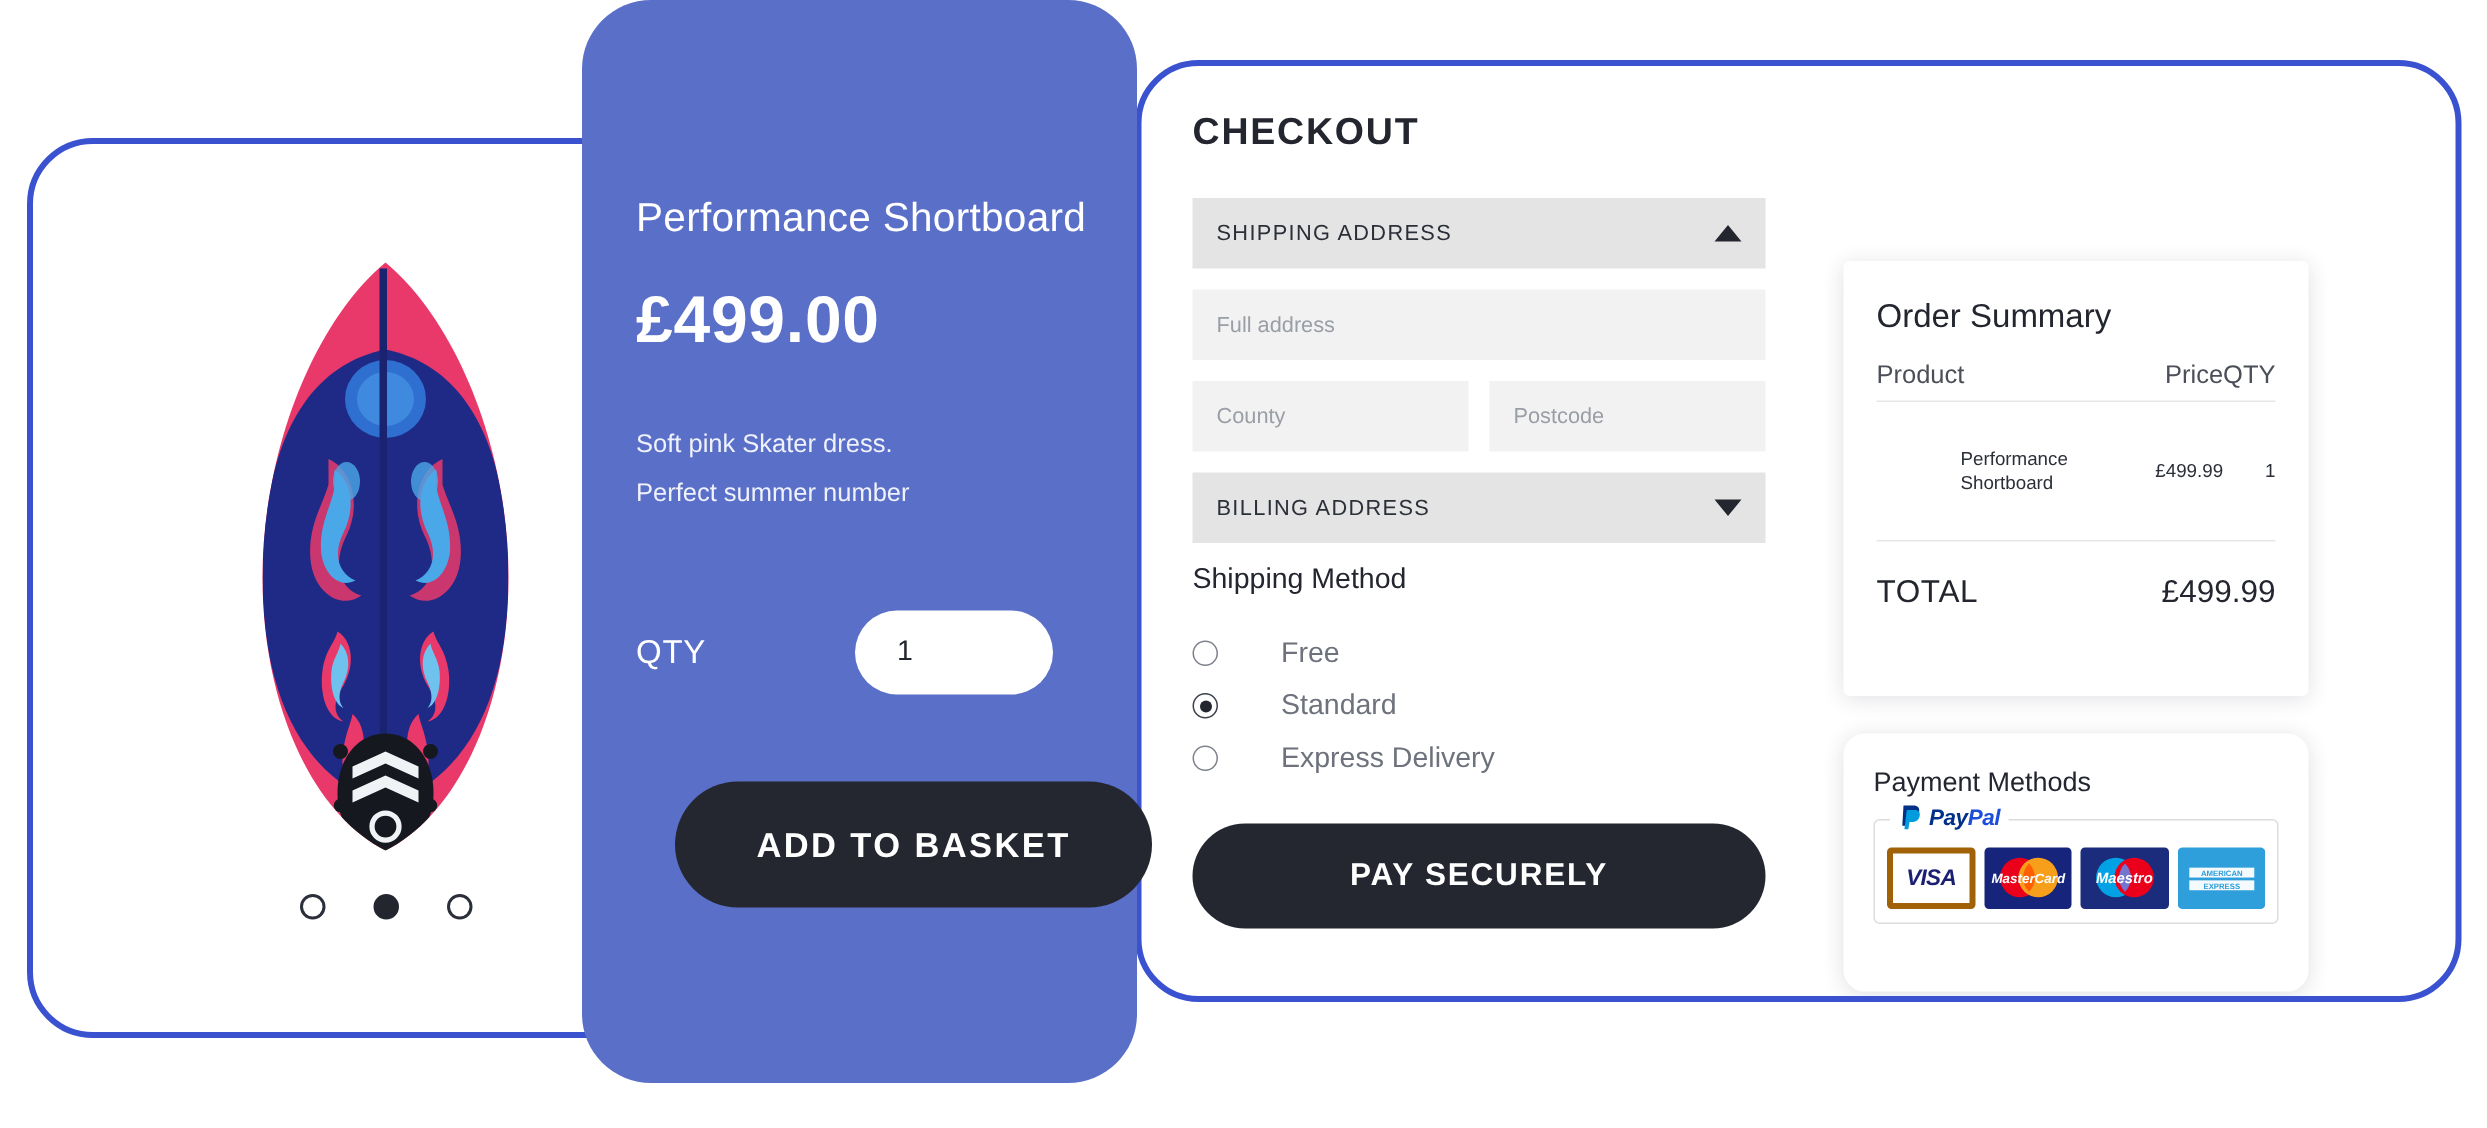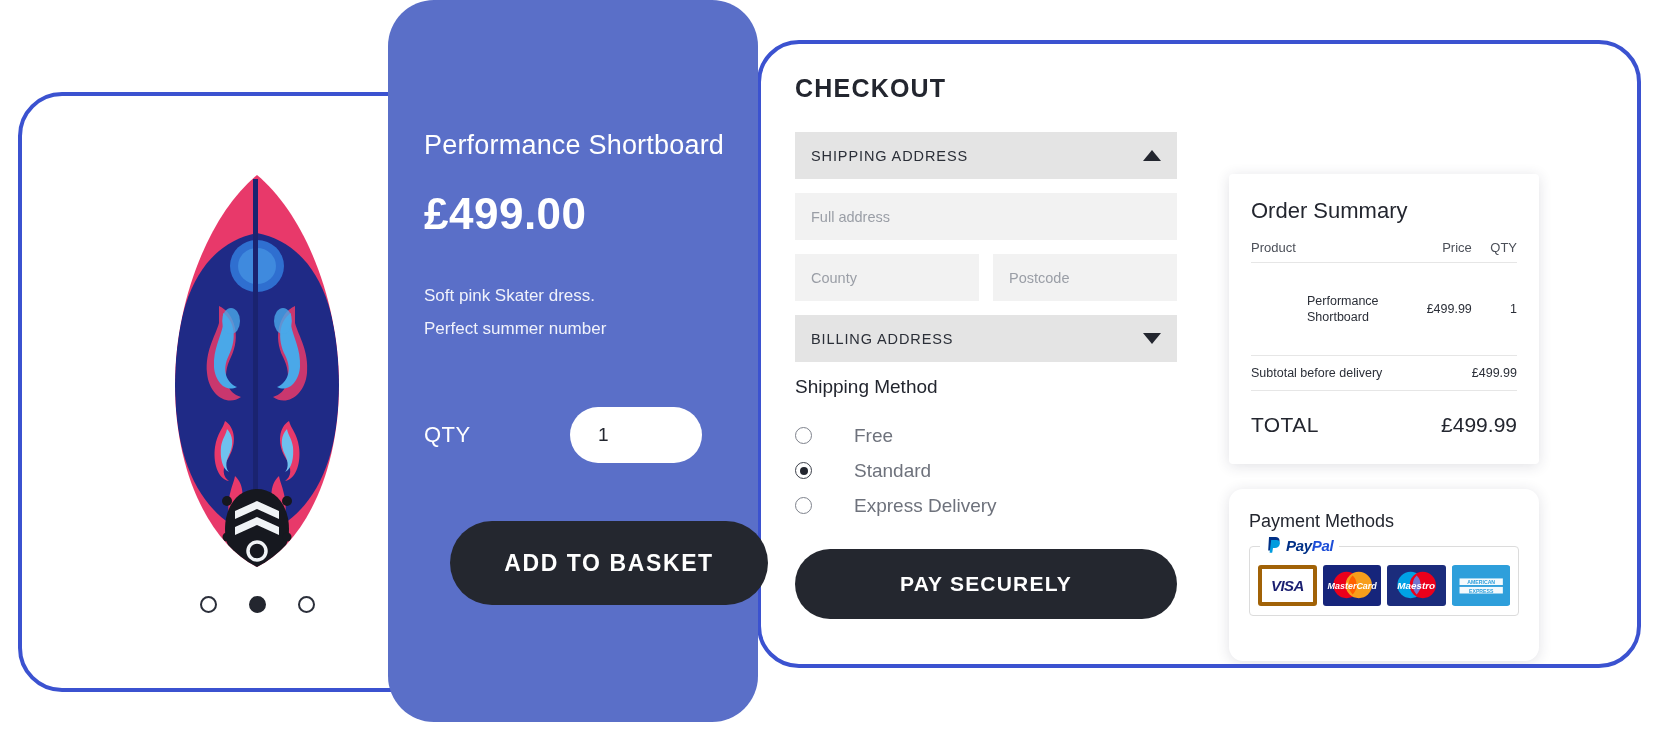--- a/index.html
+++ b/index.html
@@ -116,21 +116,21 @@
 
   
   .summary-card {
     position: absolute; left: 434px; top: 100px; width: 310px; height: 290px;
     background: #fff; box-shadow: 0 2px 14px rgba(40,45,70,.14); border-radius: 4px;
     padding: 24px 22px 0 22px;
   }
   .sum-title { font-size: 22px; color: #23262f; margin-bottom: 16px; }
   table.sum { width: 100%; border-collapse: collapse; }
   table.sum th {
-    font-size: 13px; font-weight: 400; color: #4b4f58; text-align: right;
+    font-size: 17px; font-weight: 400; color: #4b4f58; text-align: right;
     padding-bottom: 7px; border-bottom: 1px solid #e6e6e6;
   }
   table.sum th.product { text-align: left; }
   table.sum td { font-size: 12.5px; color: #2b2f38; text-align: right; padding: 30px 0 30px 0; }
   table.sum td.name { text-align: left; padding-left: 56px; line-height: 16px; border-bottom: 1px solid #e6e6e6; }
   table.sum td.bord { border-bottom: 1px solid #e6e6e6; }
   table.sum tr.sub td { padding: 10px 0 10px 0; border-bottom: 1px solid #e6e6e6; font-size: 12.5px; }
   table.sum tr.sub td.lbl { text-align: left; }
   .total-row { display: flex; justify-content: space-between; align-items: baseline; margin-top: 22px; }
   .total-row .t-lbl { font-size: 21px; color: #23262f; letter-spacing: .4px; }
@@ -281,25 +281,20 @@
               <th>Price</th>
               <th>QTY</th>
             </tr>
           </thead>
           <tbody>
             <tr>
               <td class="name">Performance Shortboard</td>
               <td class="bord">£499.99</td>
               <td class="bord">1</td>
             </tr>
-            <tr class="sub">
-              <td class="lbl">Subtotal before delivery</td>
-              <td></td>
-              <td>£499.99</td>
-            </tr>
           </tbody>
         </table>
         <div class="total-row">
           <span class="t-lbl">TOTAL</span>
           <span class="t-val">£499.99</span>
         </div>
       </div>
 
       <div class="pay-card">
         <div class="pm-title">Payment Methods</div>

